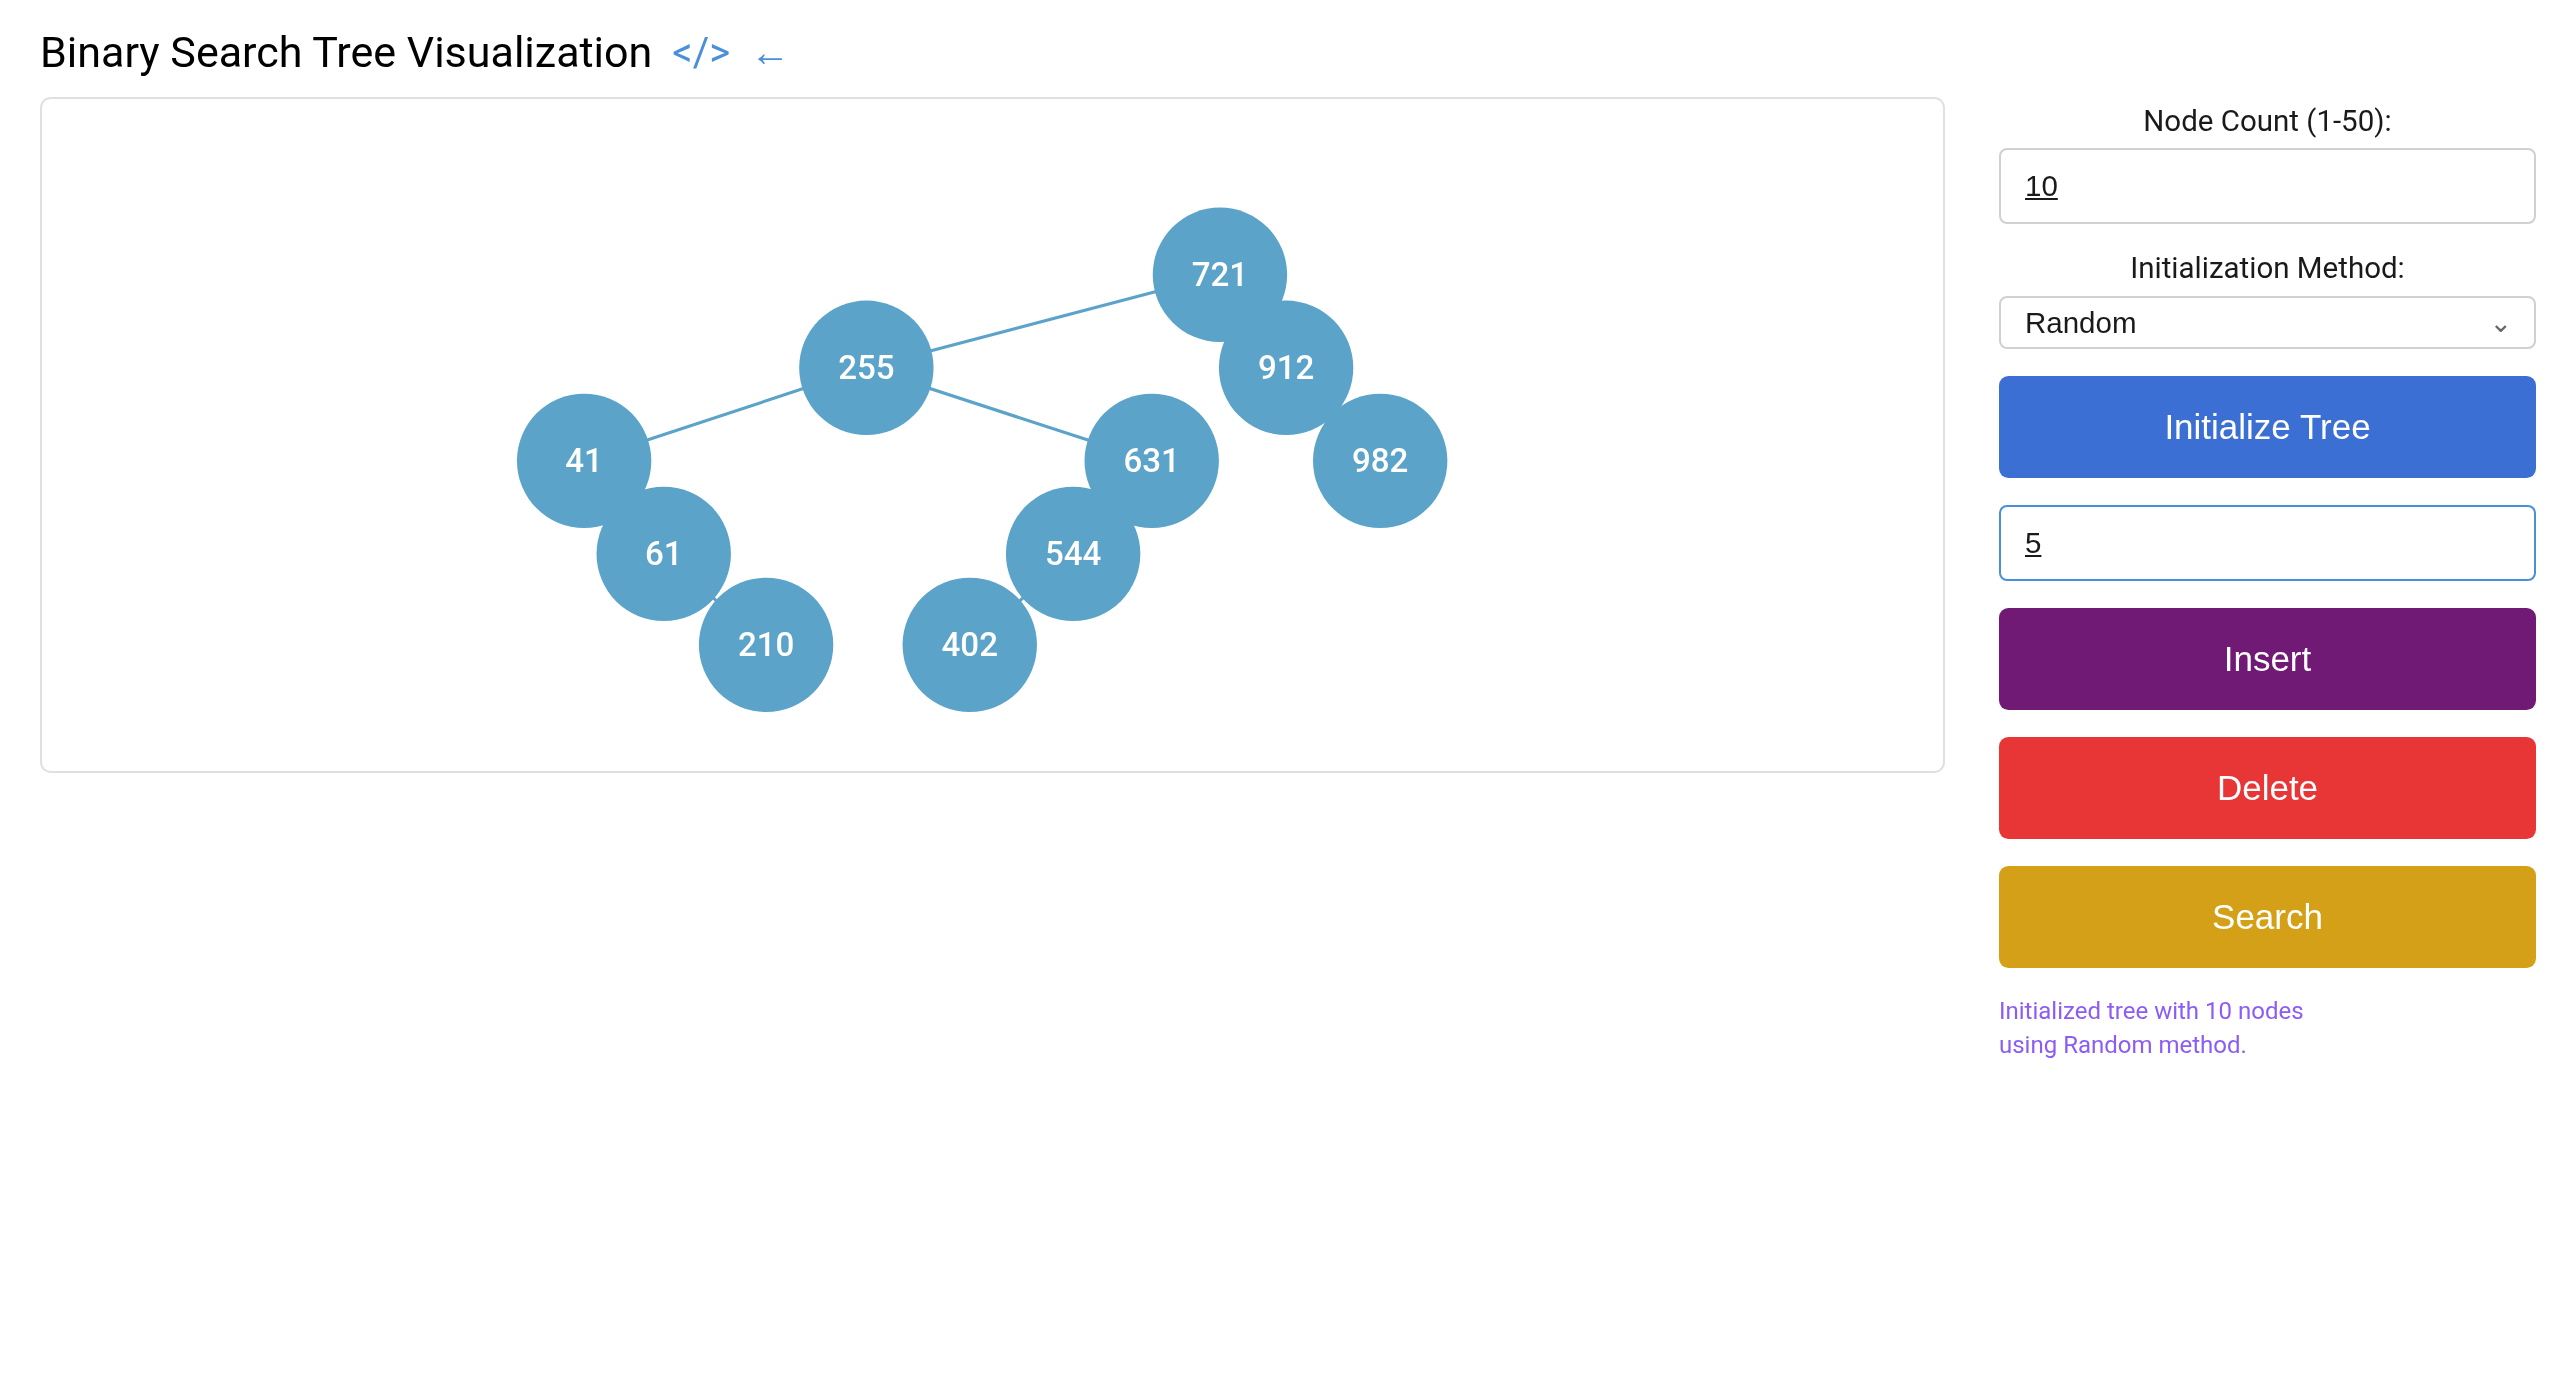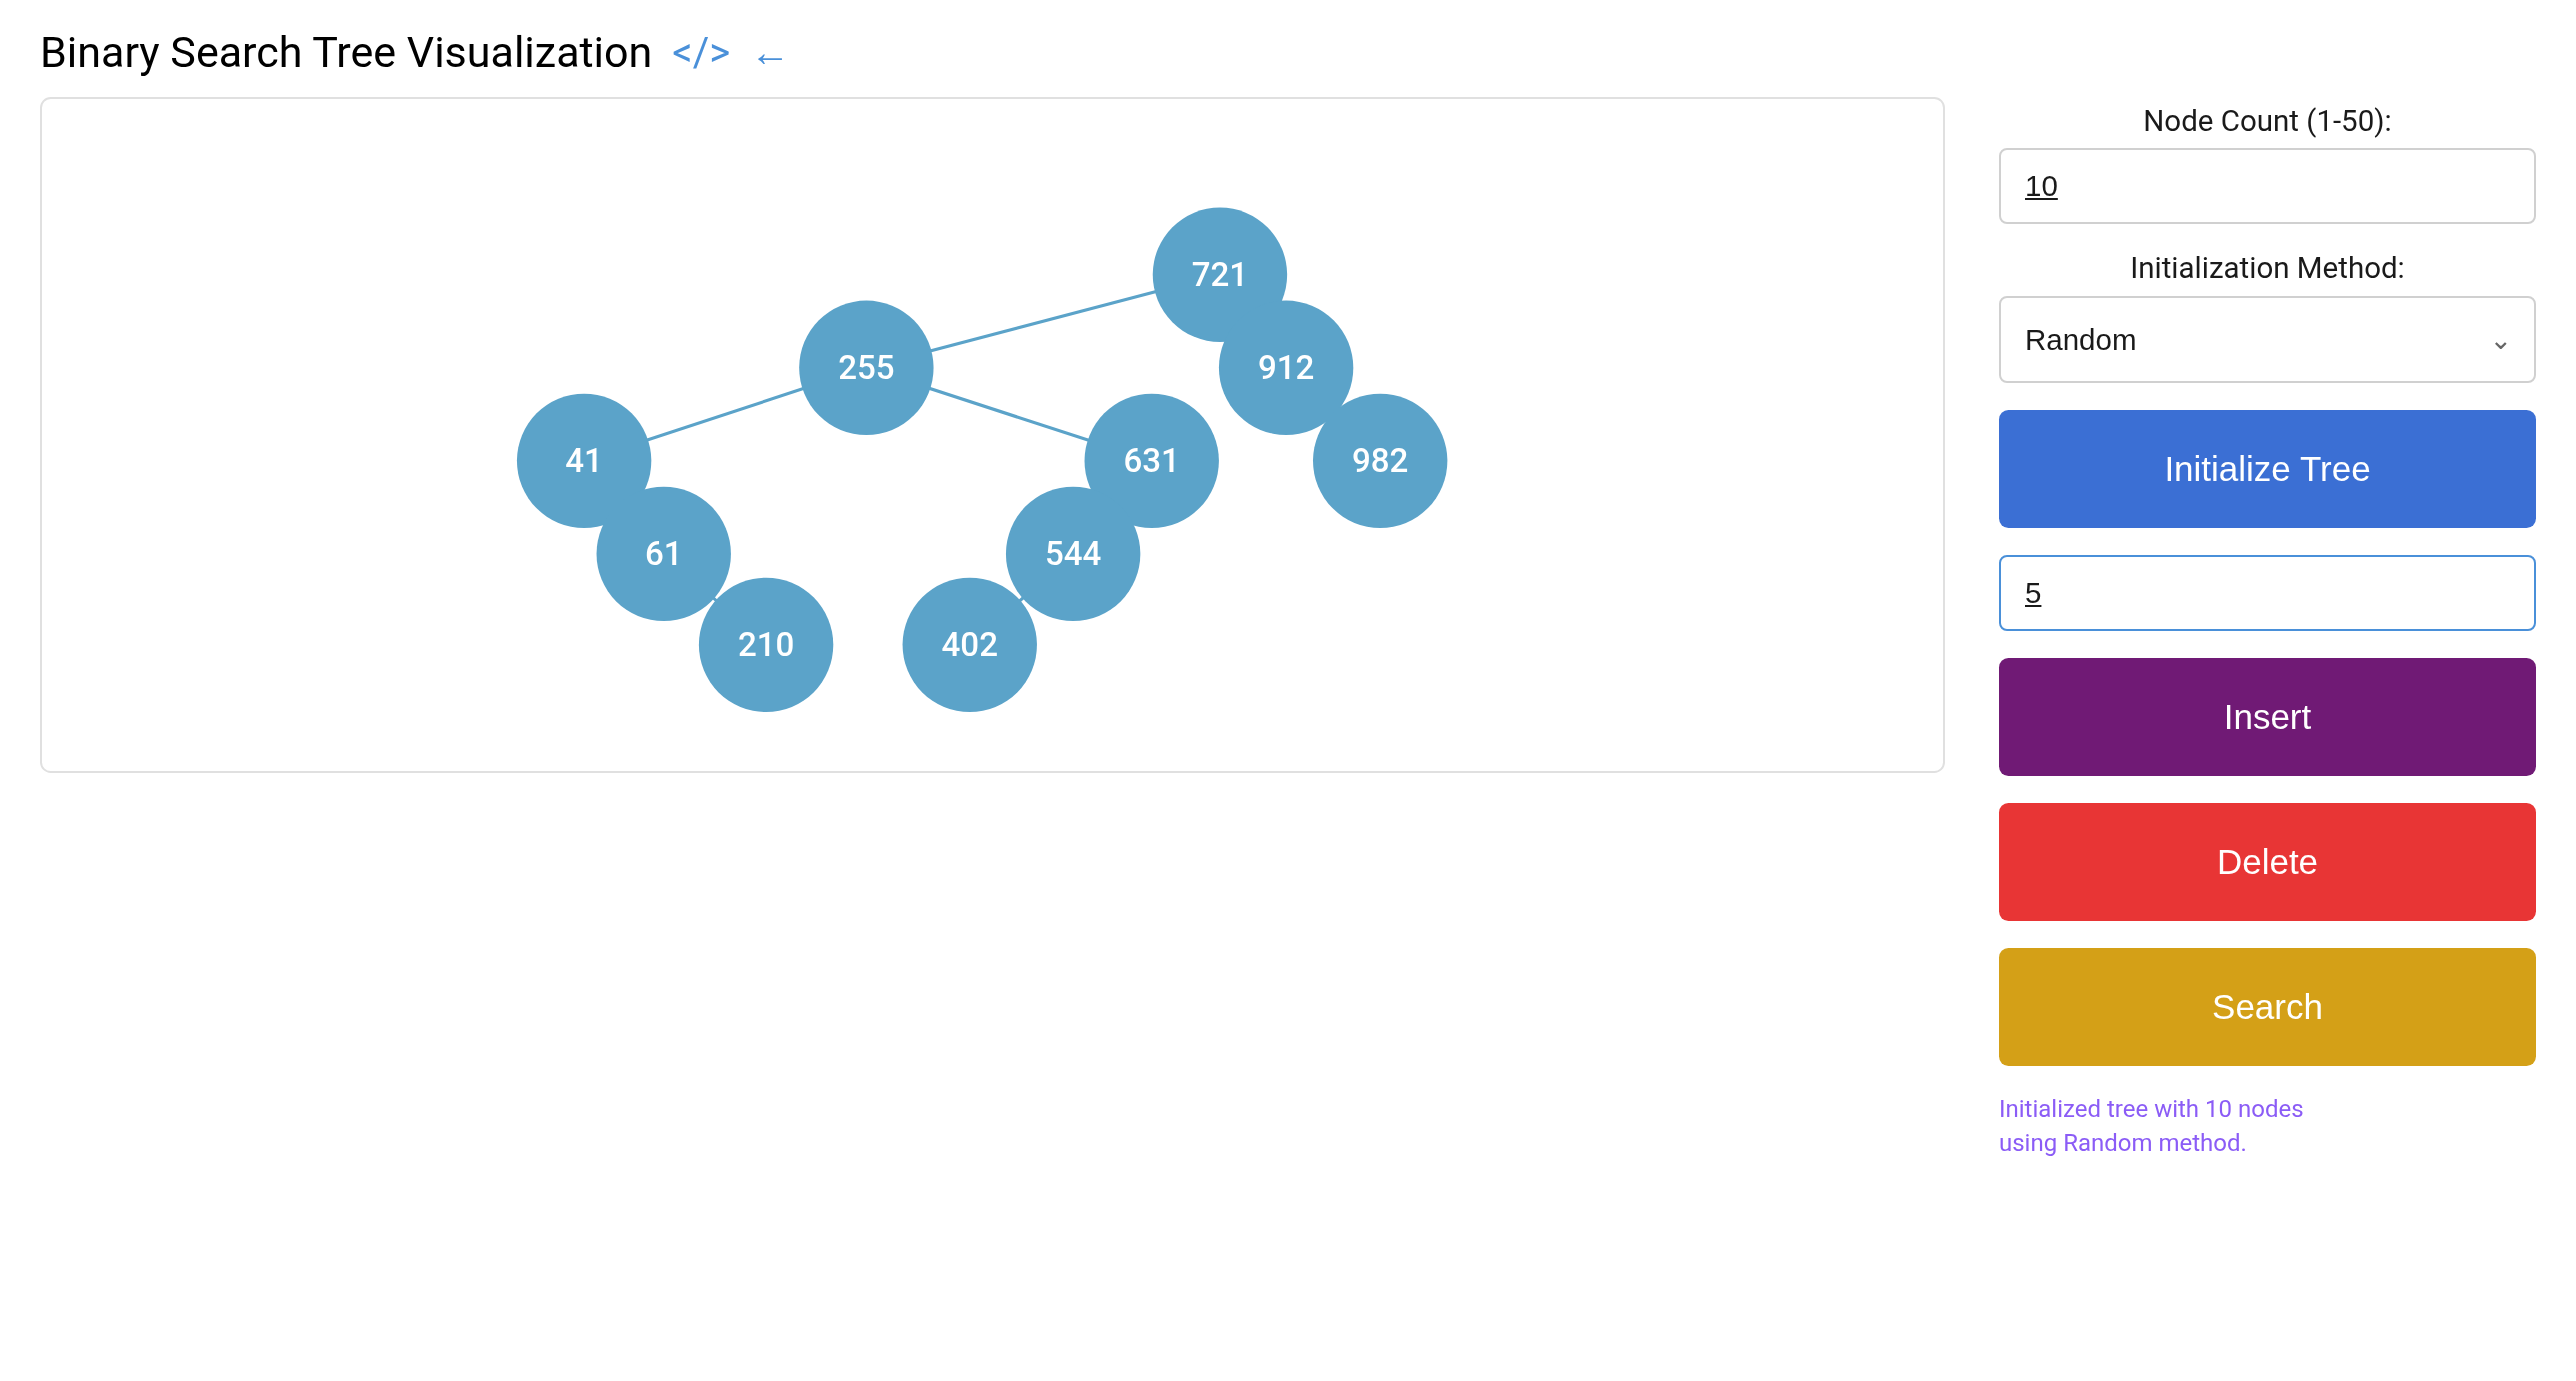--- a/index.html
+++ b/index.html
@@ -89,21 +89,21 @@
       border-color: #4a90d9;
       border-width: 2px;
     }
 
     .select-wrapper {
       position: relative;
     }
 
     .select-field {
       width: 100%;
-      padding: 25px 24px;
+      padding: 8px 24px;
       font-size: 29.5px;
       border: 2px solid #d0d0d0;
       border-radius: 8px;
       appearance: none;
       background: #ffffff;
       color: #1a1a1a;
       cursor: pointer;
       outline: none;
     }
 
@@ -112,21 +112,21 @@
       right: 24px;
       top: 50%;
       transform: translateY(-50%);
       font-size: 27px;
       color: #666;
       pointer-events: none;
     }
 
     .btn {
       width: 100%;
-      padding: 39px;
+      padding: 31px;
       font-size: 35px;
       font-weight: 500;
       border: none;
       border-radius: 9.4px;
       cursor: pointer;
       color: #ffffff;
     }
 
     .btn-blue {
       background: #3b6fd4;

